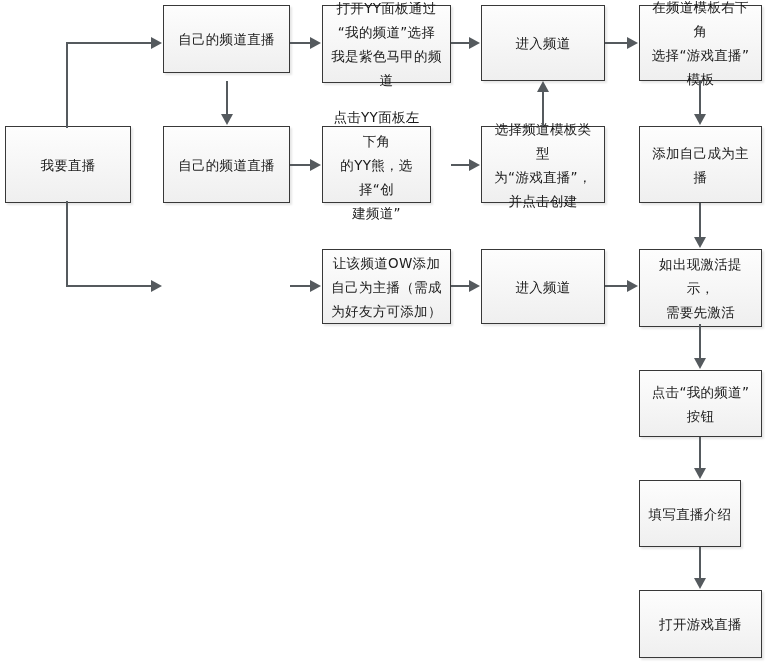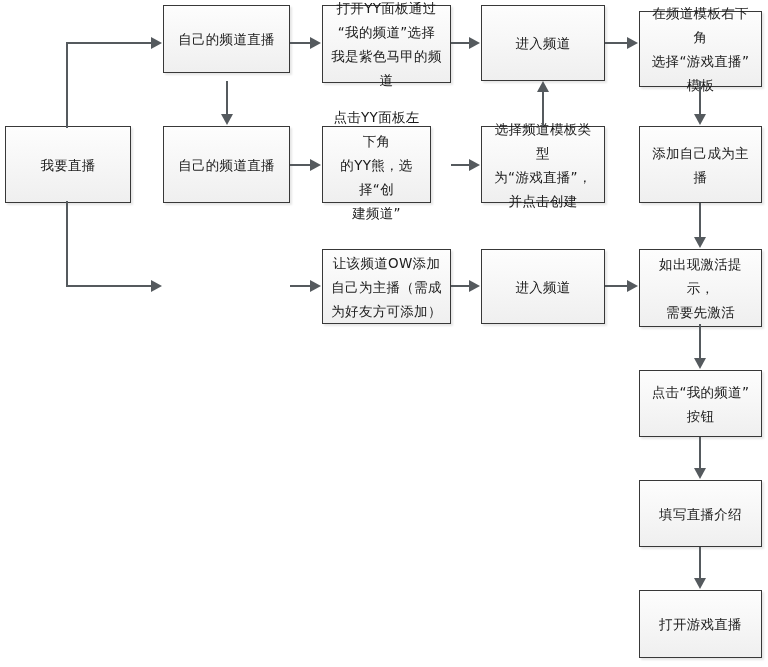--- a/index.html
+++ b/index.html
@@ -60,21 +60,21 @@
 
   <div class="node" style="left:163px;top:5px;width:127px;height:68px;">自己的频道直播</div>
 
   <div class="node" style="left:322px;top:5px;width:129px;height:78px;">打开YY面板通过
 “我的频道”选择
 我是紫色马甲的频
 道</div>
 
   <div class="node" style="left:481px;top:5px;width:124px;height:76px;">进入频道</div>
 
-  <div class="node" style="left:639px;top:11px;width:123px;height:76px;">在频道模板右下角
+  <div class="node" style="left:639px;top:5px;width:123px;height:76px;">在频道模板右下角
 选择“游戏直播”
 模板</div>
 
   <div class="node" style="left:163px;top:126px;width:127px;height:77px;">自己的频道直播</div>
 
   <div class="node" style="left:322px;top:126px;width:109px;height:77px;">点击YY面板左下角
 的YY熊，选择“创
 建频道”</div>
 
   <div class="node" style="left:639px;top:126px;width:123px;height:77px;">添加自己成为主播</div>
@@ -89,21 +89,21 @@
 为好友方可添加）</div>
 
   <div class="node" style="left:481px;top:249px;width:124px;height:75px;">进入频道</div>
 
   <div class="node" style="left:639px;top:249px;width:123px;height:78px;">如出现激活提示，
 需要先激活</div>
 
   <div class="node" style="left:639px;top:370px;width:123px;height:67px;">点击“我的频道”
 按钮</div>
 
-  <div class="node" style="left:639px;top:480px;width:123px;height:67px;">填写直播介绍</div>
+  <div class="node" style="left:639px;top:480px;width:102px;height:67px;">填写直播介绍</div>
 
   <div class="node" style="left:639px;top:590px;width:123px;height:68px;">打开游戏直播</div>
 
   <div class="ln v" style="left:66px;top:42px;height:86px;"></div>
   <div class="ln h" style="left:66px;top:42px;width:86px;"></div>
   <div class="arrow right" style="left:151px;top:37px;"></div>
 
   <div class="ln v" style="left:66px;top:201px;height:86px;"></div>
   <div class="ln h" style="left:66px;top:285px;width:86px;"></div>
   <div class="arrow right" style="left:151px;top:280px;"></div>

